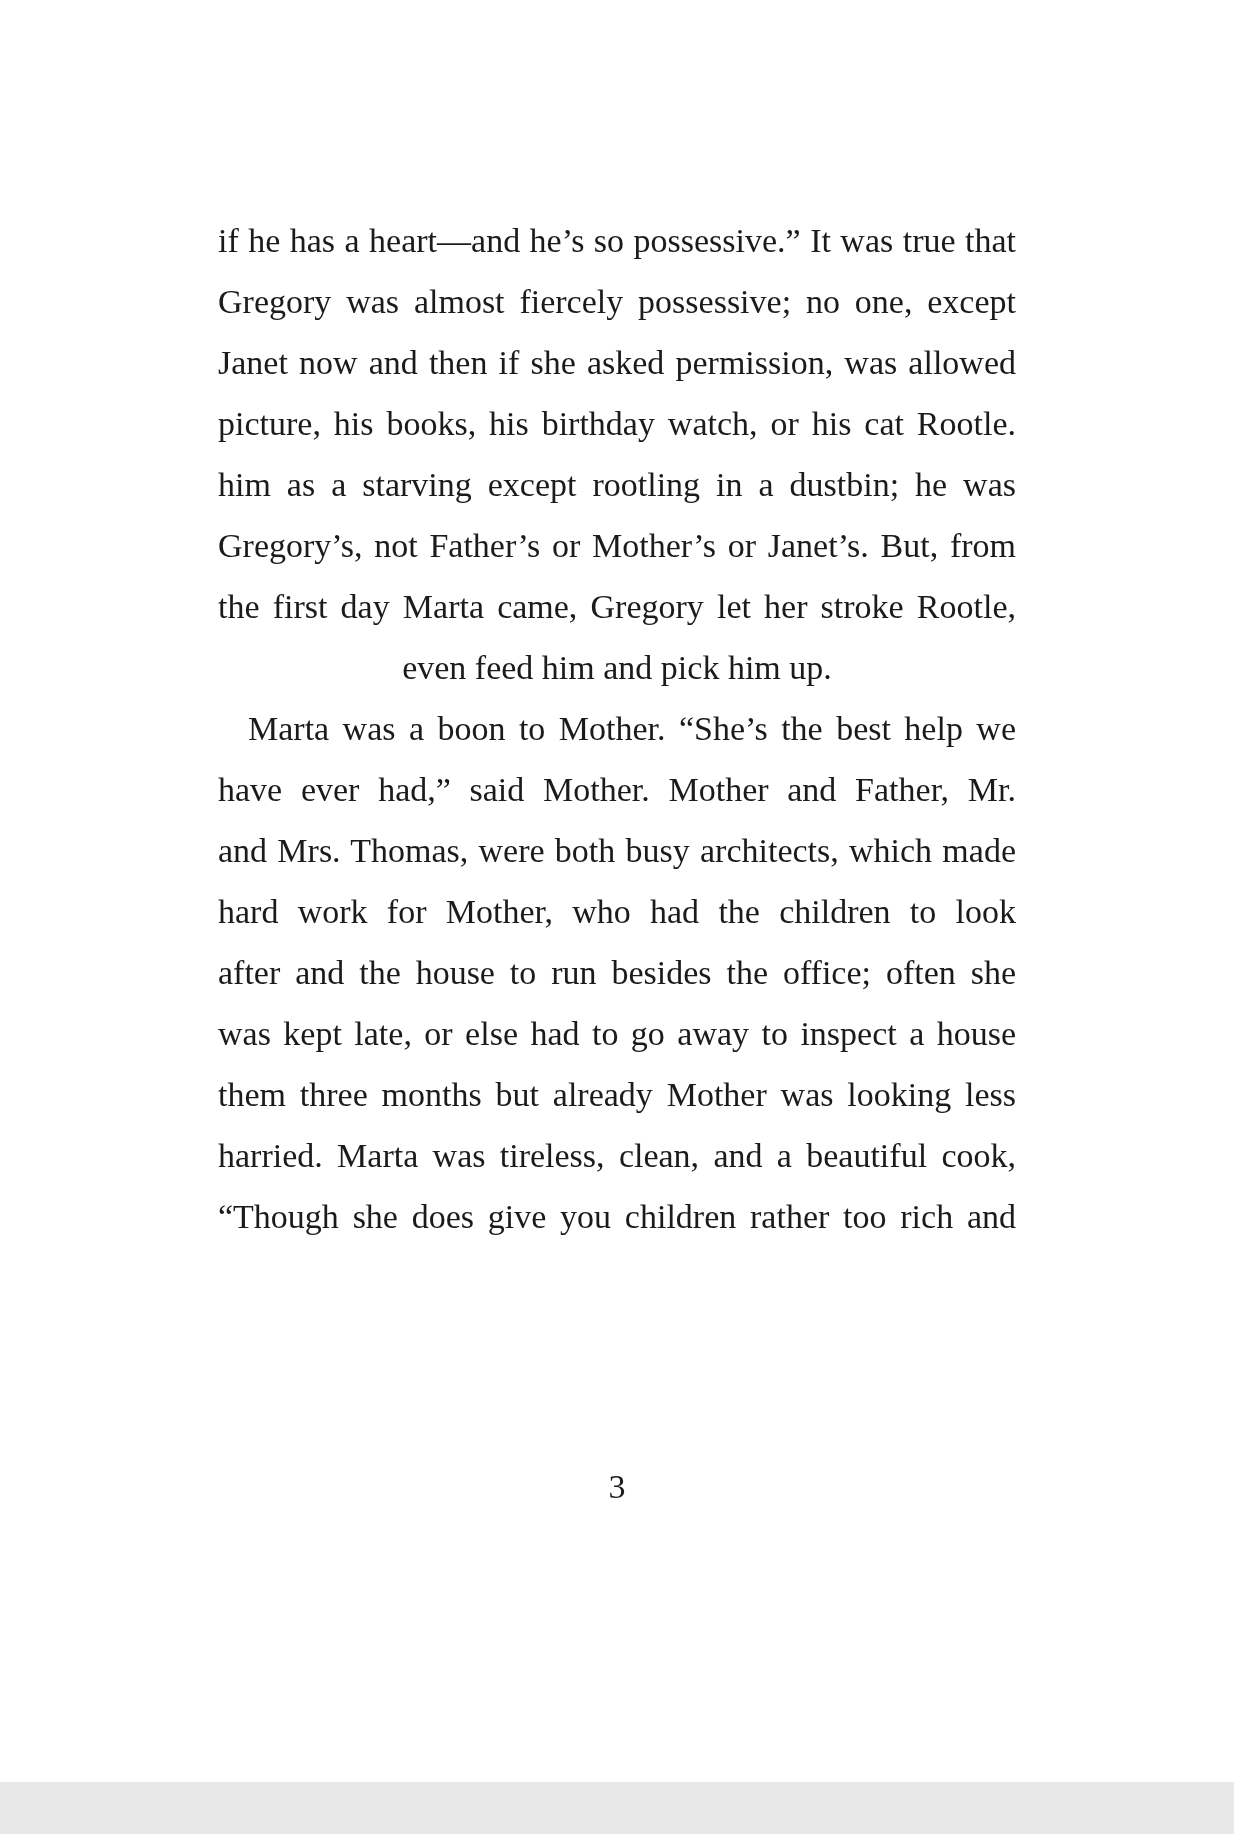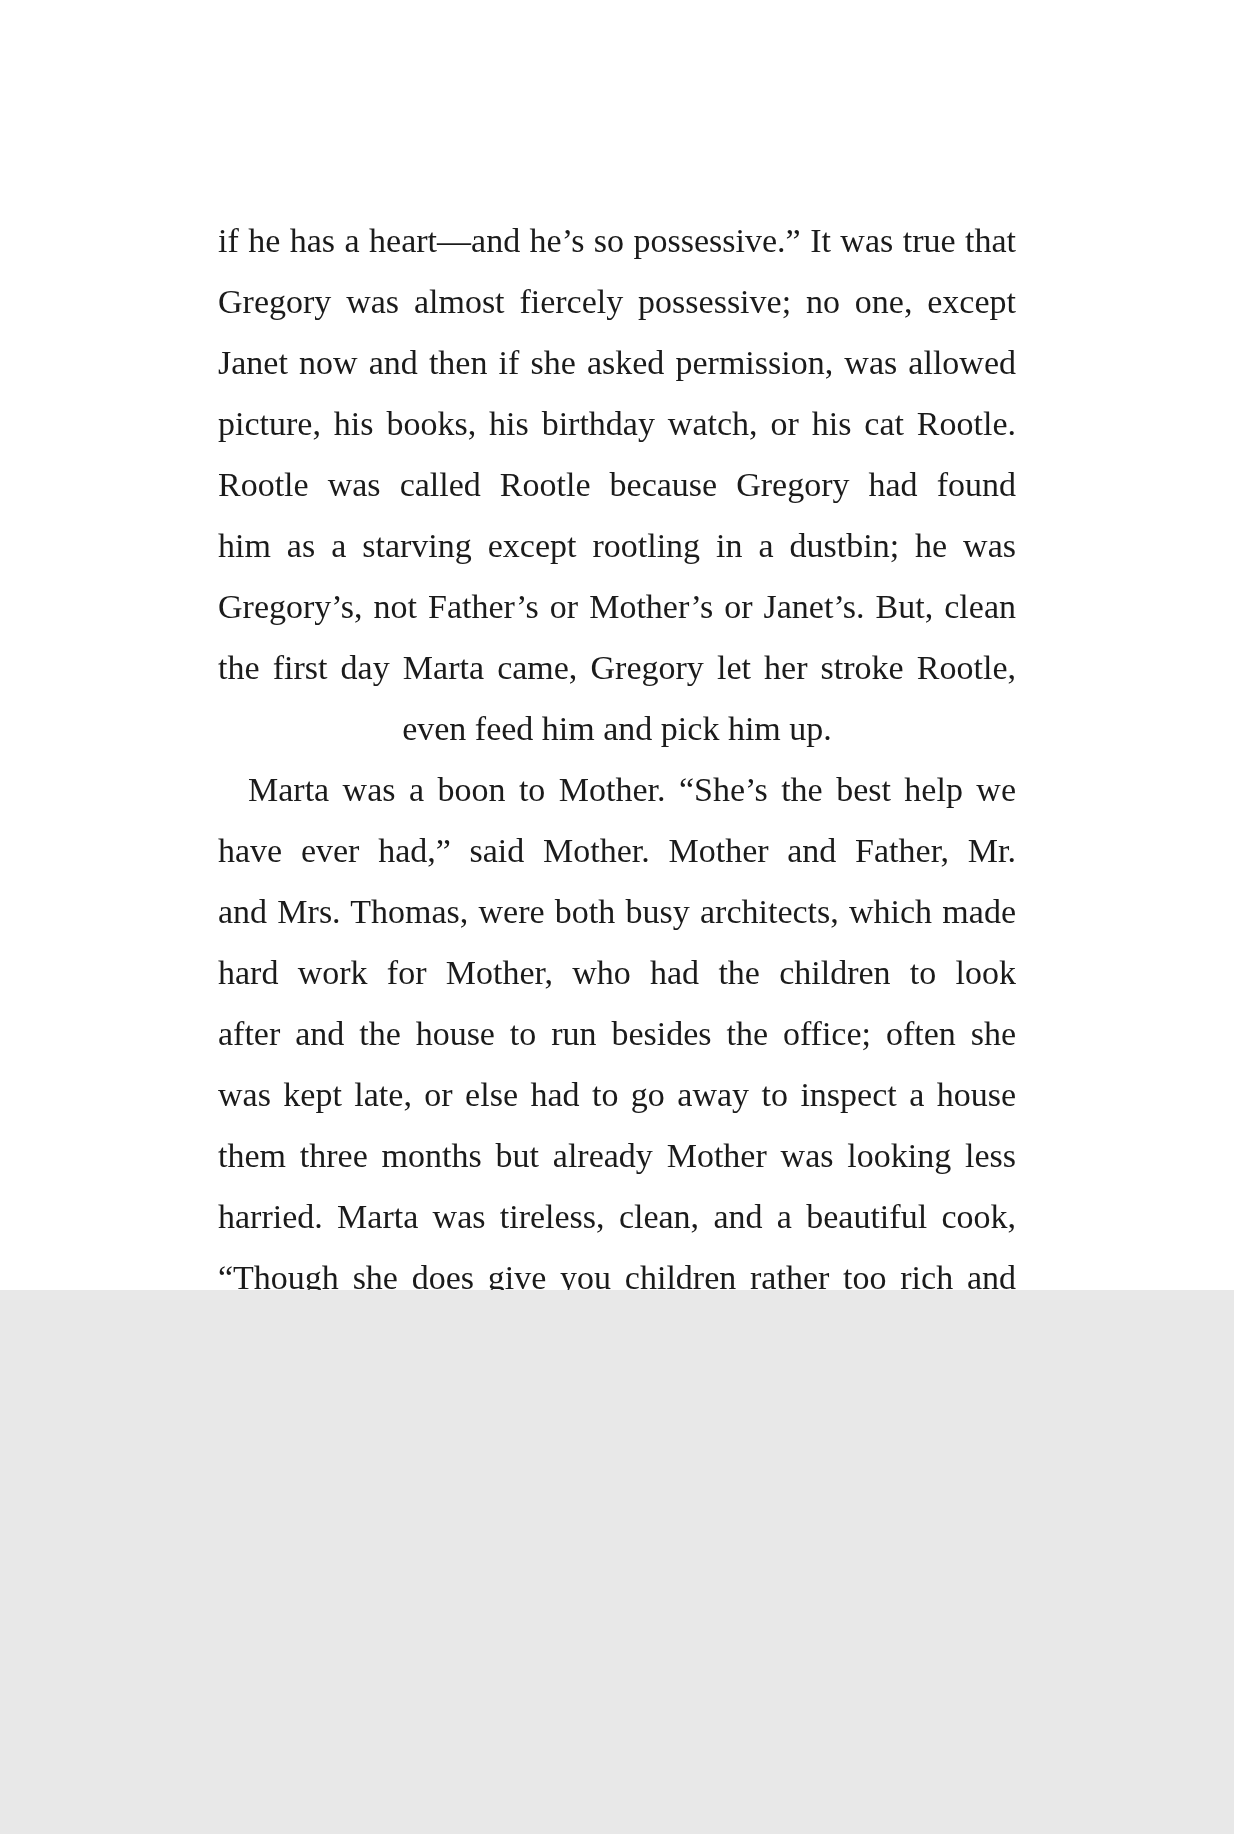--- a/index.html
+++ b/index.html
@@ -1,20 +1,20 @@
 <!DOCTYPE html>
 <html><head>
 <meta charset="utf-8">
 <style>
   * { margin: 0; padding: 0; box-sizing: border-box; }
   html, body { background: #e8e8e8; }
   .page {
     position: relative;
     width: 1234px;
-    height: 1290px;
+    height: 1782px;
     background: #ffffff;
     font-family: "Liberation Serif", serif;
     color: #1b1b1b;
     overflow: hidden;
     margin: 0 auto;
   }
   .textblock {
     position: absolute;
     left: 218px;
     top: 210px;
@@ -45,23 +45,22 @@
 </style>
 </head>
 <body>
 
 <div class="page">
   <div class="textblock">
       <div class="line j">if he has a heart—and he’s so possessive.” It was true that</div>
       <div class="line j">Gregory was almost fiercely possessive; no one, except</div>
       <div class="line j">Janet now and then if she asked permission, was allowed</div>
       <div class="line j">picture, his books, his birthday watch, or his cat Rootle.</div>
-      <div class="line j">Rootle was called Rootle because Gregory had found</div>
       <div class="line j">him as a starving except rootling in a dustbin; he was</div>
-      <div class="line j">Gregory’s, not Father’s or Mother’s or Janet’s. But, clean</div>
+      <div class="line j">Gregory’s, not Father’s or Mother’s or Janet’s. But, from</div>
       <div class="line j">the first day Marta came, Gregory let her stroke Rootle,</div>
       <div class="line">even feed him and pick him up.</div>
       <div class="line j indent">Marta was a boon to Mother. “She’s the best help we</div>
       <div class="line j">have ever had,” said Mother. Mother and Father, Mr.</div>
       <div class="line j">and Mrs. Thomas, were both busy architects, which made</div>
       <div class="line j">hard work for Mother, who had the children to look</div>
       <div class="line j">after and the house to run besides the office; often she</div>
       <div class="line j">was kept late, or else had to go away to inspect a house</div>
       <div class="line j">them three months but already Mother was looking less</div>
       <div class="line j">harried. Marta was tireless, clean, and a beautiful cook,</div>

